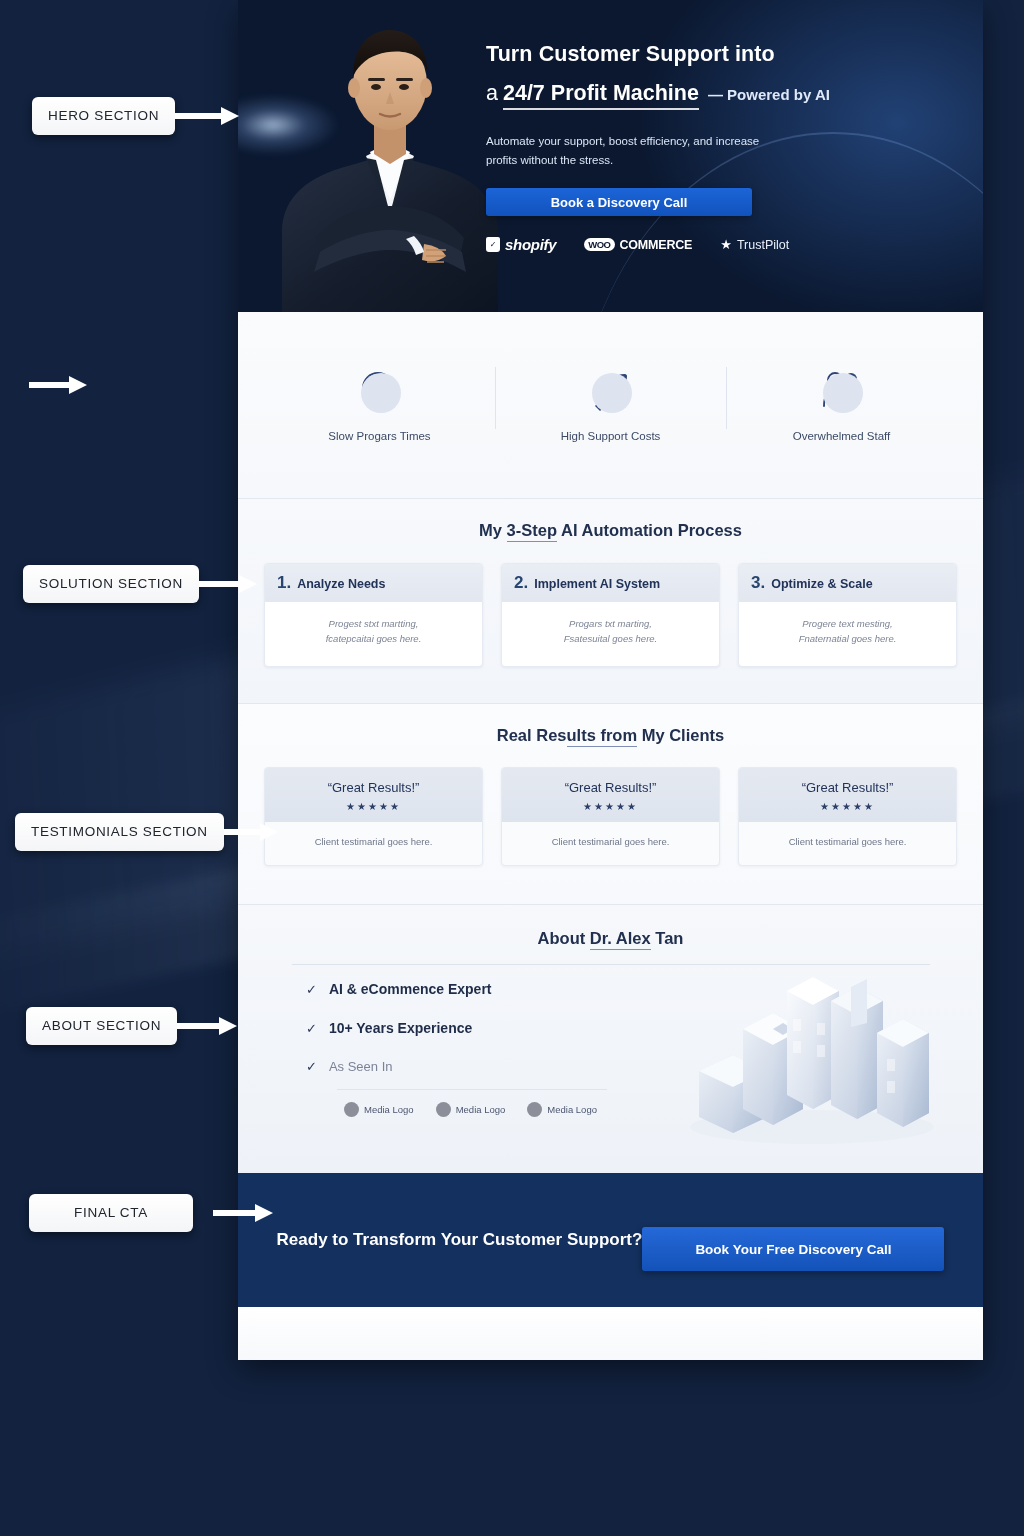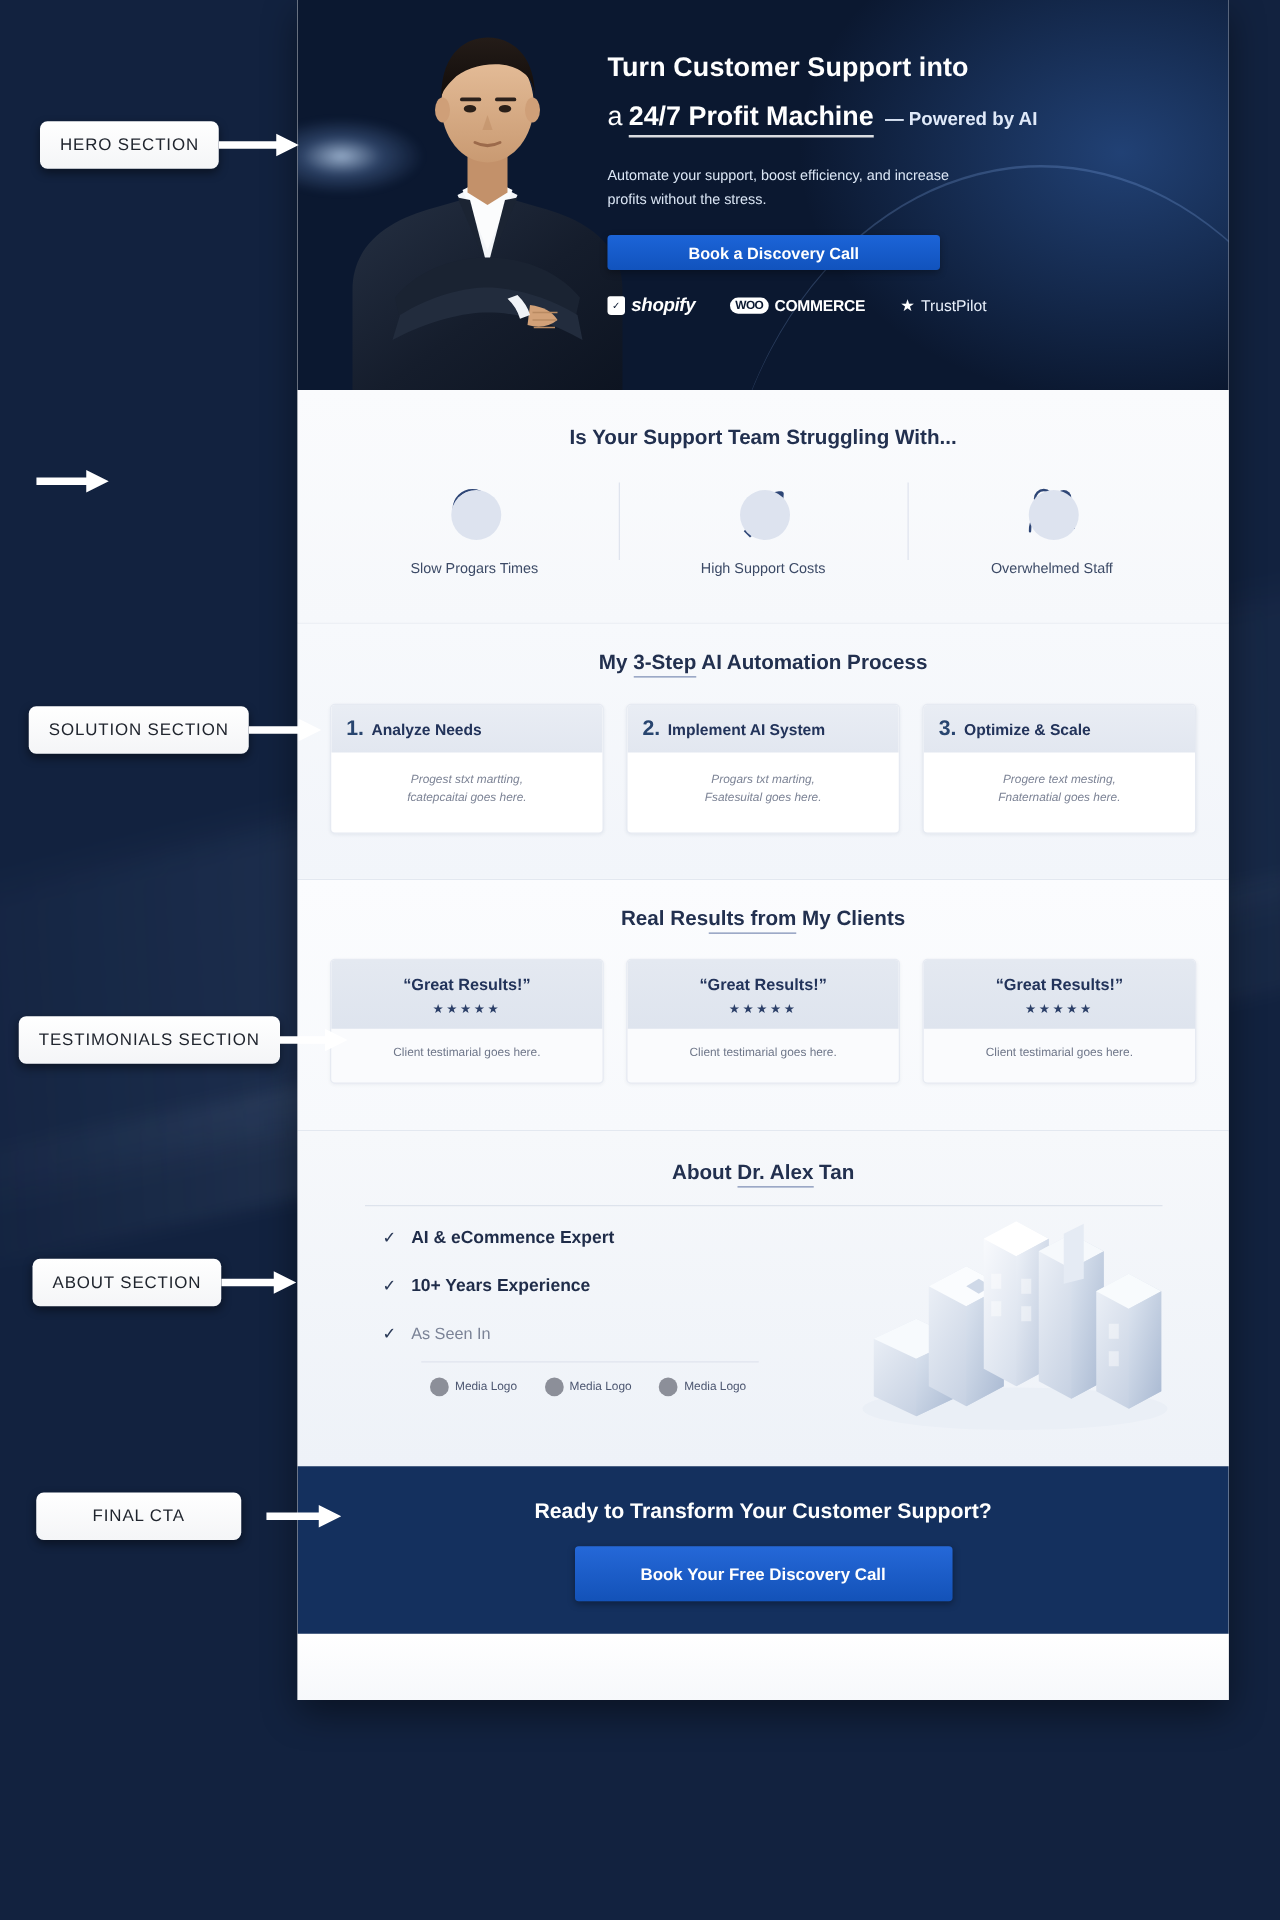--- a/index.html
+++ b/index.html
@@ -125,21 +125,21 @@
   .step-name{ font-size:12.5px; font-weight:bold; color:#22335a;}
   .step-body{ padding:15px 12px 20px; }
   .step-body p{ font-size:9.5px; color:#7d8496; line-height:1.55; text-align:center; filter: blur(.35px); font-style: italic; }
 
   
   .testi { height: 200px; background:linear-gradient(180deg,#fbfcfe 0%, #f7f9fc 100%); padding-top:22px;}
   .tcards{ display:flex; gap:18px; margin-top:22px; }
   .tcard{ flex:1; border:1px solid #e6eaf2; border-radius:4px; overflow:hidden; background:#fafbfd;
           box-shadow:0 1px 3px rgba(30,50,90,.06);}
   .tcard-head{ background:linear-gradient(180deg,#e4e9f1 0%, #dee4ee 100%); padding:12px 8px 10px; text-align:center;}
-  .tq{ font-size:13px; font-weight:bold; color:#22335a;}
+  .tq{ font-size:13px; font-weight:normal; color:#22335a;}
   .tstars{ margin-top:6px; font-size:10px; color:#2b3f68; letter-spacing:2px;}
   .tcard-body{ padding:14px 8px 18px; text-align:center;}
   .tcard-body p{ font-size:9.5px; color:#6e7689;}
 
   
   .about{ height:268px; background:linear-gradient(180deg,#f6f8fb 0%, #eef2f8 100%); padding-top:24px; position:relative;}
   .about-rule{ margin:16px auto 0; width:638px; height:1px; background:#dde3ec;}
   .about-body{ display:flex; margin-top:16px; }
   .about-left{ width:400px; padding-left:42px;}
   .bullet{ display:flex; align-items:center; gap:12px; margin-bottom:23px;}
@@ -152,21 +152,21 @@
   .media{ display:flex; align-items:center; gap:5px;}
   .media-dot{ width:15px;height:15px;border-radius:50%;background:#8c8f99;}
   .media-txt{ font-size:9.5px; color:#4c5670;}
   .city{ position:absolute; right:40px; top:62px; width:262px; height:178px;}
 
   
   .cta{
     height:134px; position:relative; overflow:hidden;
     background: linear-gradient(90deg, #f5f7fa 0%, #2a4madeup 0%, #173363 14%, #10264f 42%, #13305f 70%, #3a5c99 88%, #eef2f8 100%);
     background-color:#14305e;
-    display:flex; flex-direction:column; align-items:center; justify-content:center;
+    display:flex; align-items:center; justify-content:center;
   }
   .cta h2{ color:#ffffff; font-size:17px; font-weight:bold; }
   .cta-btn{
     margin-top:18px; width:302px; height:44px; border:none; border-radius:3px;
     background:linear-gradient(180deg,#2568d8 0%,#1352b8 100%); color:#fff;
     font-size:13.5px; font-weight:bold; font-family:"Liberation Sans",sans-serif; cursor:pointer;
     box-shadow:0 2px 6px rgba(0,0,0,.35);
   }
   .footer-strip{ height:56px; background:linear-gradient(180deg,#ffffff 0%, #f6f8fb 100%); }
 
@@ -270,21 +270,20 @@
         </div>
         <div class="logo-item">
           <span class="logo-star">★</span>
           <span class="logo-tp-txt">TrustPilot</span>
         </div>
       </div>
     </div>
   </section>
 
   <section class="sec pain">
-    <h2 class="sec-title">Is Your Support Team Struggling With...</h2>
     <div class="pain-row">
 
       <div class="pain-col">
         <div class="pain-icon-wrap">
           <div class="pain-blob"></div>
           <svg width="44" height="44" viewBox="0 0 44 44">
             <circle cx="20" cy="20" r="15" fill="none" stroke="#2e4676" stroke-width="1.8"></circle>
             <g stroke="#2e4676" stroke-width="1.4">
               <line x1="20" y1="6" x2="20" y2="9"></line>
                 <line x1="20" y1="31" x2="20" y2="34"></line>

